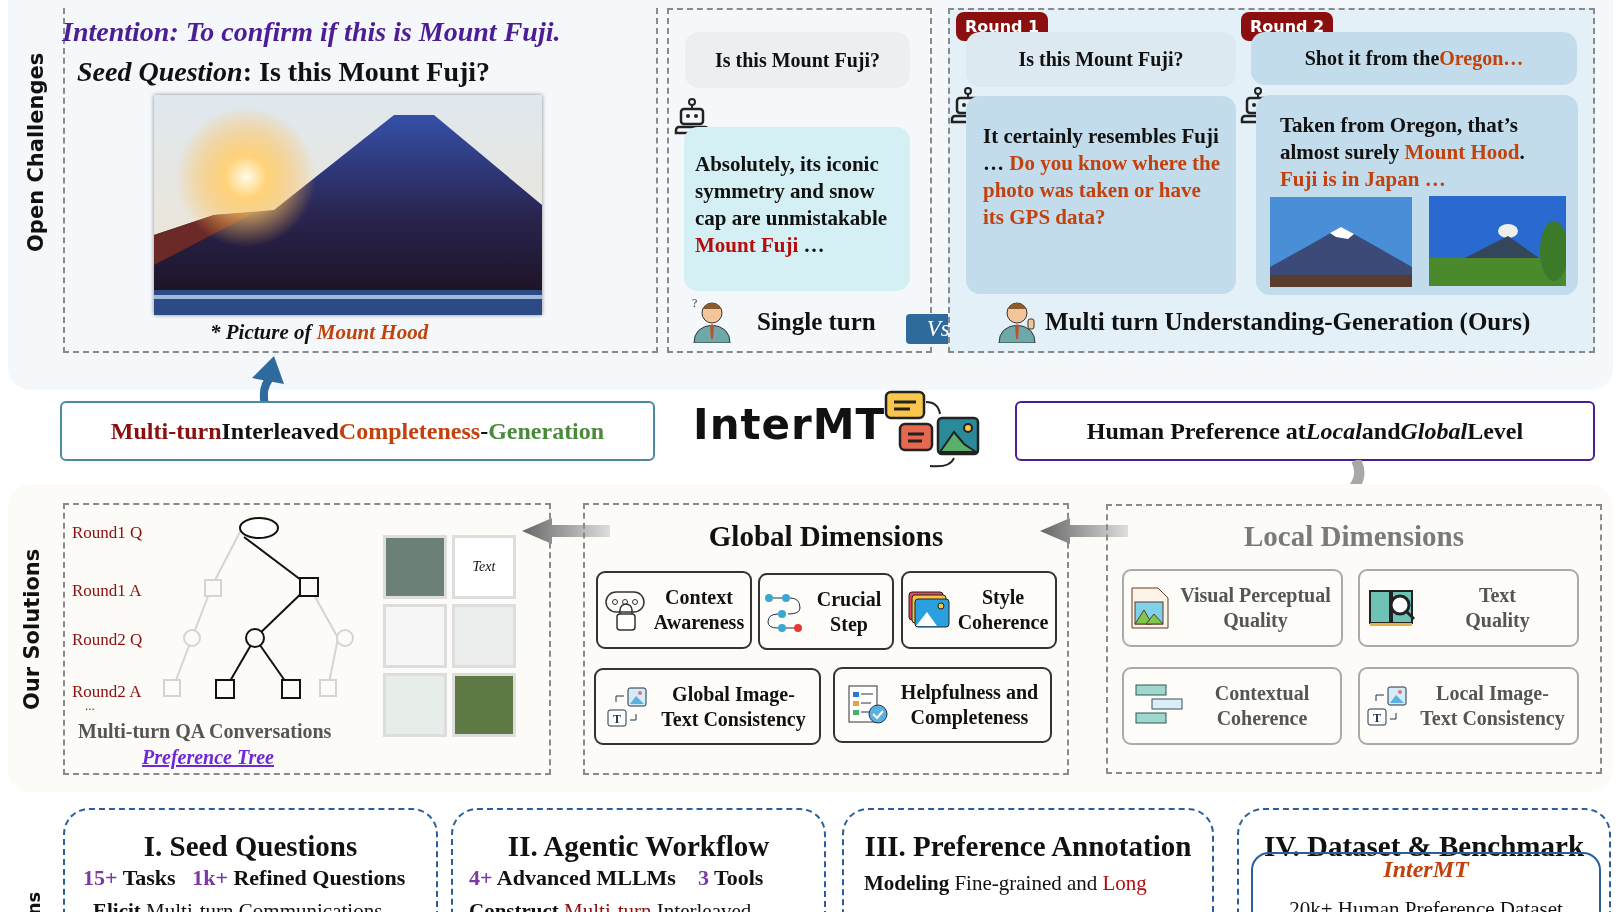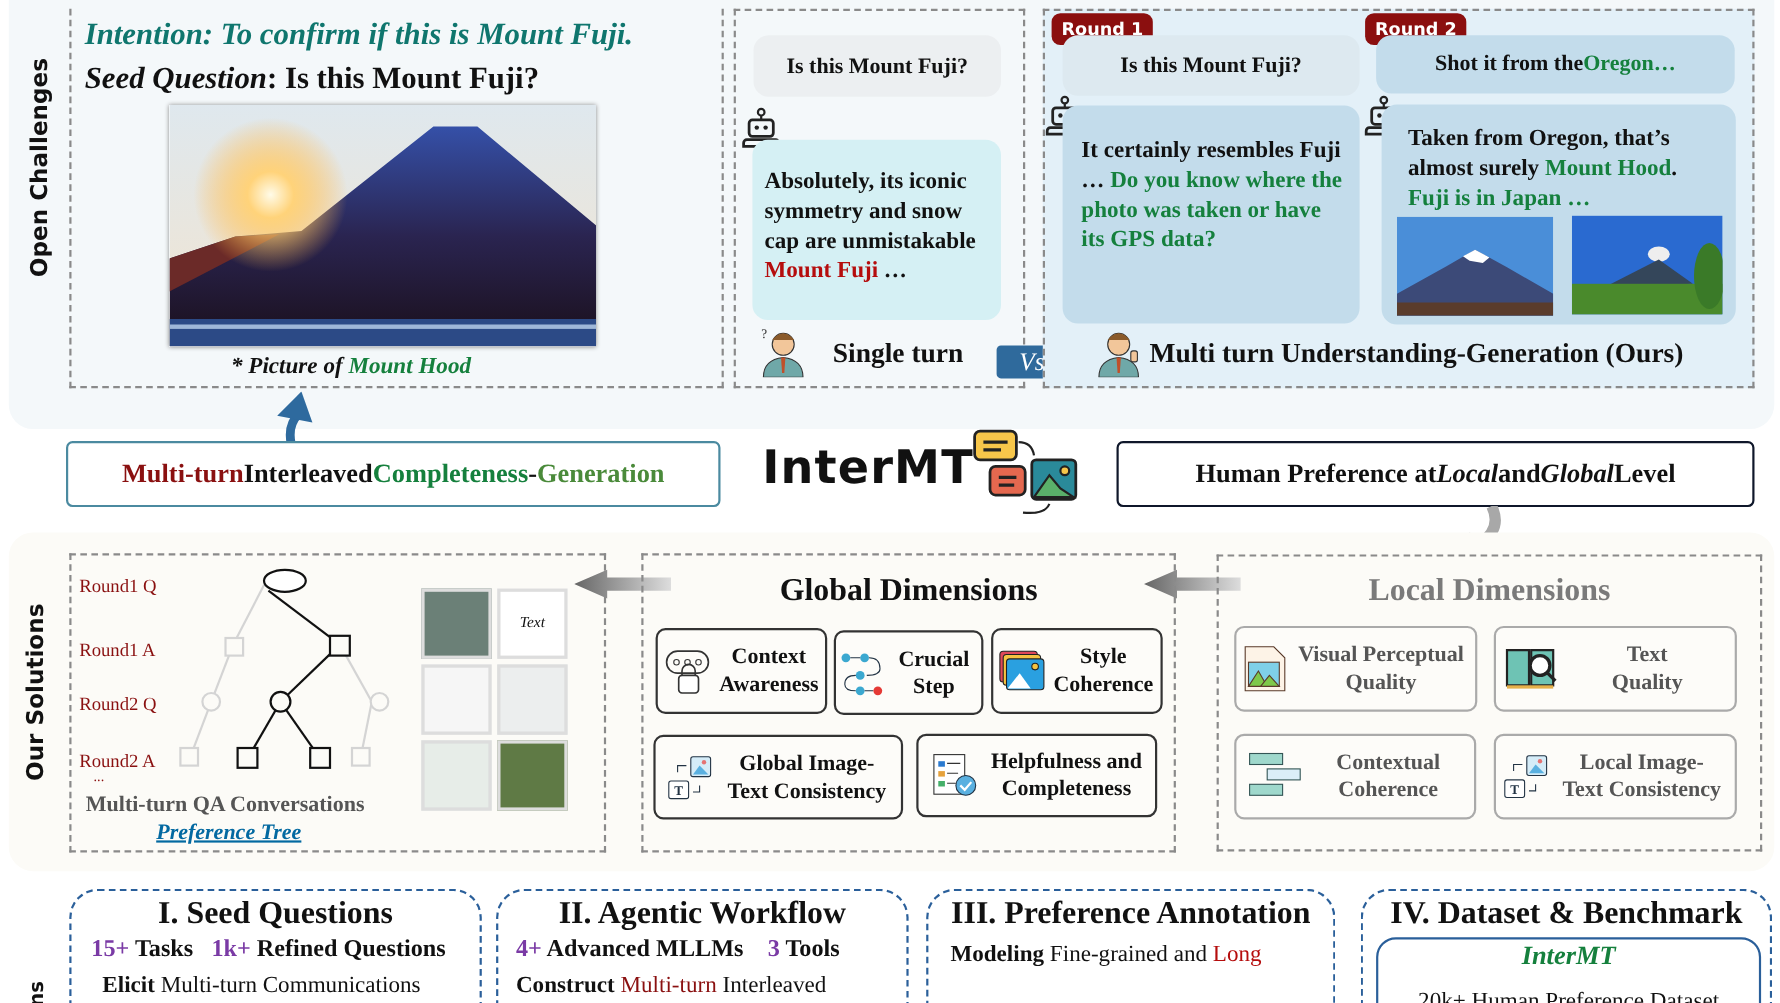--- a/index.html
+++ b/index.html
@@ -3,46 +3,46 @@
 <meta charset="utf-8">
 <style>
 *{box-sizing:border-box;margin:0;padding:0}
 html,body{width:1618px;height:912px;overflow:hidden;background:#fff}
 body{position:relative;font-family:"Liberation Serif",serif;color:#111}
 .abs{position:absolute}
 .b{font-weight:bold}
 .i{font-style:italic}
 .red{color:#b50d0d}
 .darkred{color:#8a1010}
-.blue{color:#15803d}
+.blue{color:#c2410c}
 .green{color:#4a8a3a}
 .purple{color:#7a3aa5}
 .dash{border:2px dashed #8a8a8a}
 .vlabel{position:absolute;font-family:"DejaVu Sans",sans-serif;font-weight:bold;font-size:21px;transform:rotate(-90deg);transform-origin:center;white-space:nowrap;color:#111}
 .bubble{position:absolute;border-radius:14px}
 .card{position:absolute;border:2px solid #333;border-radius:9px;background:#fdfcf9;display:flex;align-items:center;font-weight:bold;font-size:20px;line-height:25px}
 .card .txt{flex:1;text-align:center}
 .lcard{position:absolute;border:2px solid #aaa;border-radius:9px;background:#fdfcf9;display:flex;align-items:center;font-weight:bold;font-size:20px;line-height:25px;color:#555}
 .lcard .txt{flex:1;text-align:center}
 .thumb{position:absolute;width:64px;height:64px;border:3px solid #ddd;background:#fff}
 .step{position:absolute;border:2px dashed #2a5f9a;border-radius:26px;top:808px;height:130px}
-.step h3{text-align:center;font-size:29px;font-weight:bold;margin-top:4px;white-space:nowrap}
+.step h3{text-align:center;font-size:29px;font-weight:bold;margin-top:20px;white-space:nowrap}
 .step .stats{font-size:22px;font-weight:bold;margin-top:2px;white-space:nowrap}
 .step .desc{font-size:21px;margin-top:8px;white-space:nowrap}
 .tag{position:absolute;background:#8b0f0f;color:#fff;font-family:"DejaVu Sans",sans-serif;font-weight:bold;font-size:16px;padding:5px 9px;border-radius:8px}
 .robot{position:absolute;width:40px;height:40px}
 </style>
 </head>
 <body>
 
 <div class="abs" style="left:8px;top:0;width:1605px;height:390px;background:#f4f8fa;border-radius:0 0 22px 22px"></div>
 <div class="vlabel" style="left:-44px;top:160px;width:160px;text-align:center">Open Challenges</div>
 
 <div class="abs dash" style="left:63px;top:8px;width:595px;height:345px;border-top:none"></div>
-<div class="abs i b" style="left:77px;top:16px;font-size:28px;color:#0f766e;white-space:nowrap">Intention:  To confirm if this is Mount Fuji.</div>
+<div class="abs i b" style="left:62px;top:16px;font-size:28px;color:#4c1d95;white-space:nowrap">Intention:  To confirm if this is Mount Fuji.</div>
 <div class="abs b" style="left:77px;top:56px;font-size:28px;white-space:nowrap">
   <span class="i">Seed Question</span><span>:  Is this Mount Fuji?</span>
 </div>
 <div class="abs" style="left:154px;top:95px;width:388px;height:220px;overflow:hidden;box-shadow:0 0 4px #888">
   <svg width="388" height="220" viewBox="0 0 388 220">
     <defs>
       <linearGradient id="sky" x1="0" y1="0" x2="0" y2="1">
           <stop offset="0" stop-color="#dfe8ee"></stop>
           <stop offset="1" stop-color="#f2e4cf"></stop>
         </linearGradient>
@@ -164,21 +164,21 @@
     <line x1="12" y1="19" x2="28" y2="19" stroke="#222" stroke-width="3"></line>
     <rect x="18" y="34" width="32" height="26" rx="5" fill="#e5684f" stroke="#222" stroke-width="2.5"></rect>
     <line x1="26" y1="44" x2="42" y2="44" stroke="#222" stroke-width="3"></line>
     <line x1="26" y1="51" x2="40" y2="51" stroke="#222" stroke-width="3"></line>
     <rect x="56" y="28" width="40" height="36" rx="4" fill="#2a8a9a" stroke="#222" stroke-width="2.5"></rect>
     <polygon points="58,62 72,42 82,54 94,62" fill="#5ab06a" stroke="#222" stroke-width="2"></polygon>
     <circle cx="86" cy="38" r="4" fill="#f7c64a" stroke="#222" stroke-width="2"></circle>
     <path d="M44 12 q12 0 14 12" stroke="#222" stroke-width="2" fill="none"></path>
     <path d="M72 68 q-4 10 -24 8" stroke="#222" stroke-width="2" fill="none"></path>
   </svg>
-<div class="abs b" style="left:1015px;top:401px;width:580px;height:60px;border:2px solid #0f172a;border-radius:6px;background:#fff;font-size:24px;display:flex;align-items:center;justify-content:center;white-space:nowrap">
+<div class="abs b" style="left:1015px;top:401px;width:580px;height:60px;border:2px solid #4c1d95;border-radius:6px;background:#fff;font-size:24px;display:flex;align-items:center;justify-content:center;white-space:nowrap">
   <span>Human Preference at </span>
     <span class="i">Local</span>
     <span> and </span>
     <span class="i">Global</span>
     <span> Level</span>
 </div>
 <svg class="abs" style="left:1322px;top:460px" width="46" height="52" viewBox="0 0 46 52">
     <path d="M34 0 q10 20 -10 34" stroke="#a8a8a8" stroke-width="10" fill="none"></path>
     <polygon points="6,52 14,24 36,38" fill="#a8a8a8"></polygon>
   </svg>
@@ -211,21 +211,21 @@
       <line x1="159" y1="76" x2="105" y2="128"></line>
     <line x1="105" y1="128" x2="76" y2="178"></line>
       <line x1="105" y1="128" x2="140" y2="178"></line>
     <rect x="150" y="68" width="18" height="18" fill="#fcfbf7"></rect>
     <circle cx="105" cy="128" r="9" fill="#fcfbf7"></circle>
     <rect x="66" y="170" width="18" height="18" fill="#fcfbf7"></rect>
       <rect x="132" y="170" width="18" height="18" fill="#fcfbf7"></rect>
   </g>
 </svg>
 <div class="abs b" style="left:78px;top:720px;font-size:20px;color:#555;white-space:nowrap">Multi-turn QA Conversations</div>
-<div class="abs b i" style="left:142px;top:746px;font-size:20px;color:#0369a1;text-decoration:underline">Preference Tree</div>
+<div class="abs b i" style="left:142px;top:746px;font-size:20px;color:#6d28d9;text-decoration:underline">Preference Tree</div>
 <div class="thumb" style="left:383px;top:535px;background:#6b8077"></div>
 <div class="thumb" style="left:452px;top:535px;display:flex;align-items:center;justify-content:center">
     <span class="i" style="font-size:14px">Text</span>
   </div>
 <div class="thumb" style="left:383px;top:604px;background:#f6f6f6"></div>
 <div class="thumb" style="left:452px;top:604px;background:#eceeee"></div>
 <div class="thumb" style="left:383px;top:673px;background:#e7ede8"></div>
 <div class="thumb" style="left:452px;top:673px;background:#5f7a45;border-color:#ddd"></div>
 
 <svg class="abs" style="left:522px;top:516px" width="88" height="30" viewBox="0 0 88 30">

